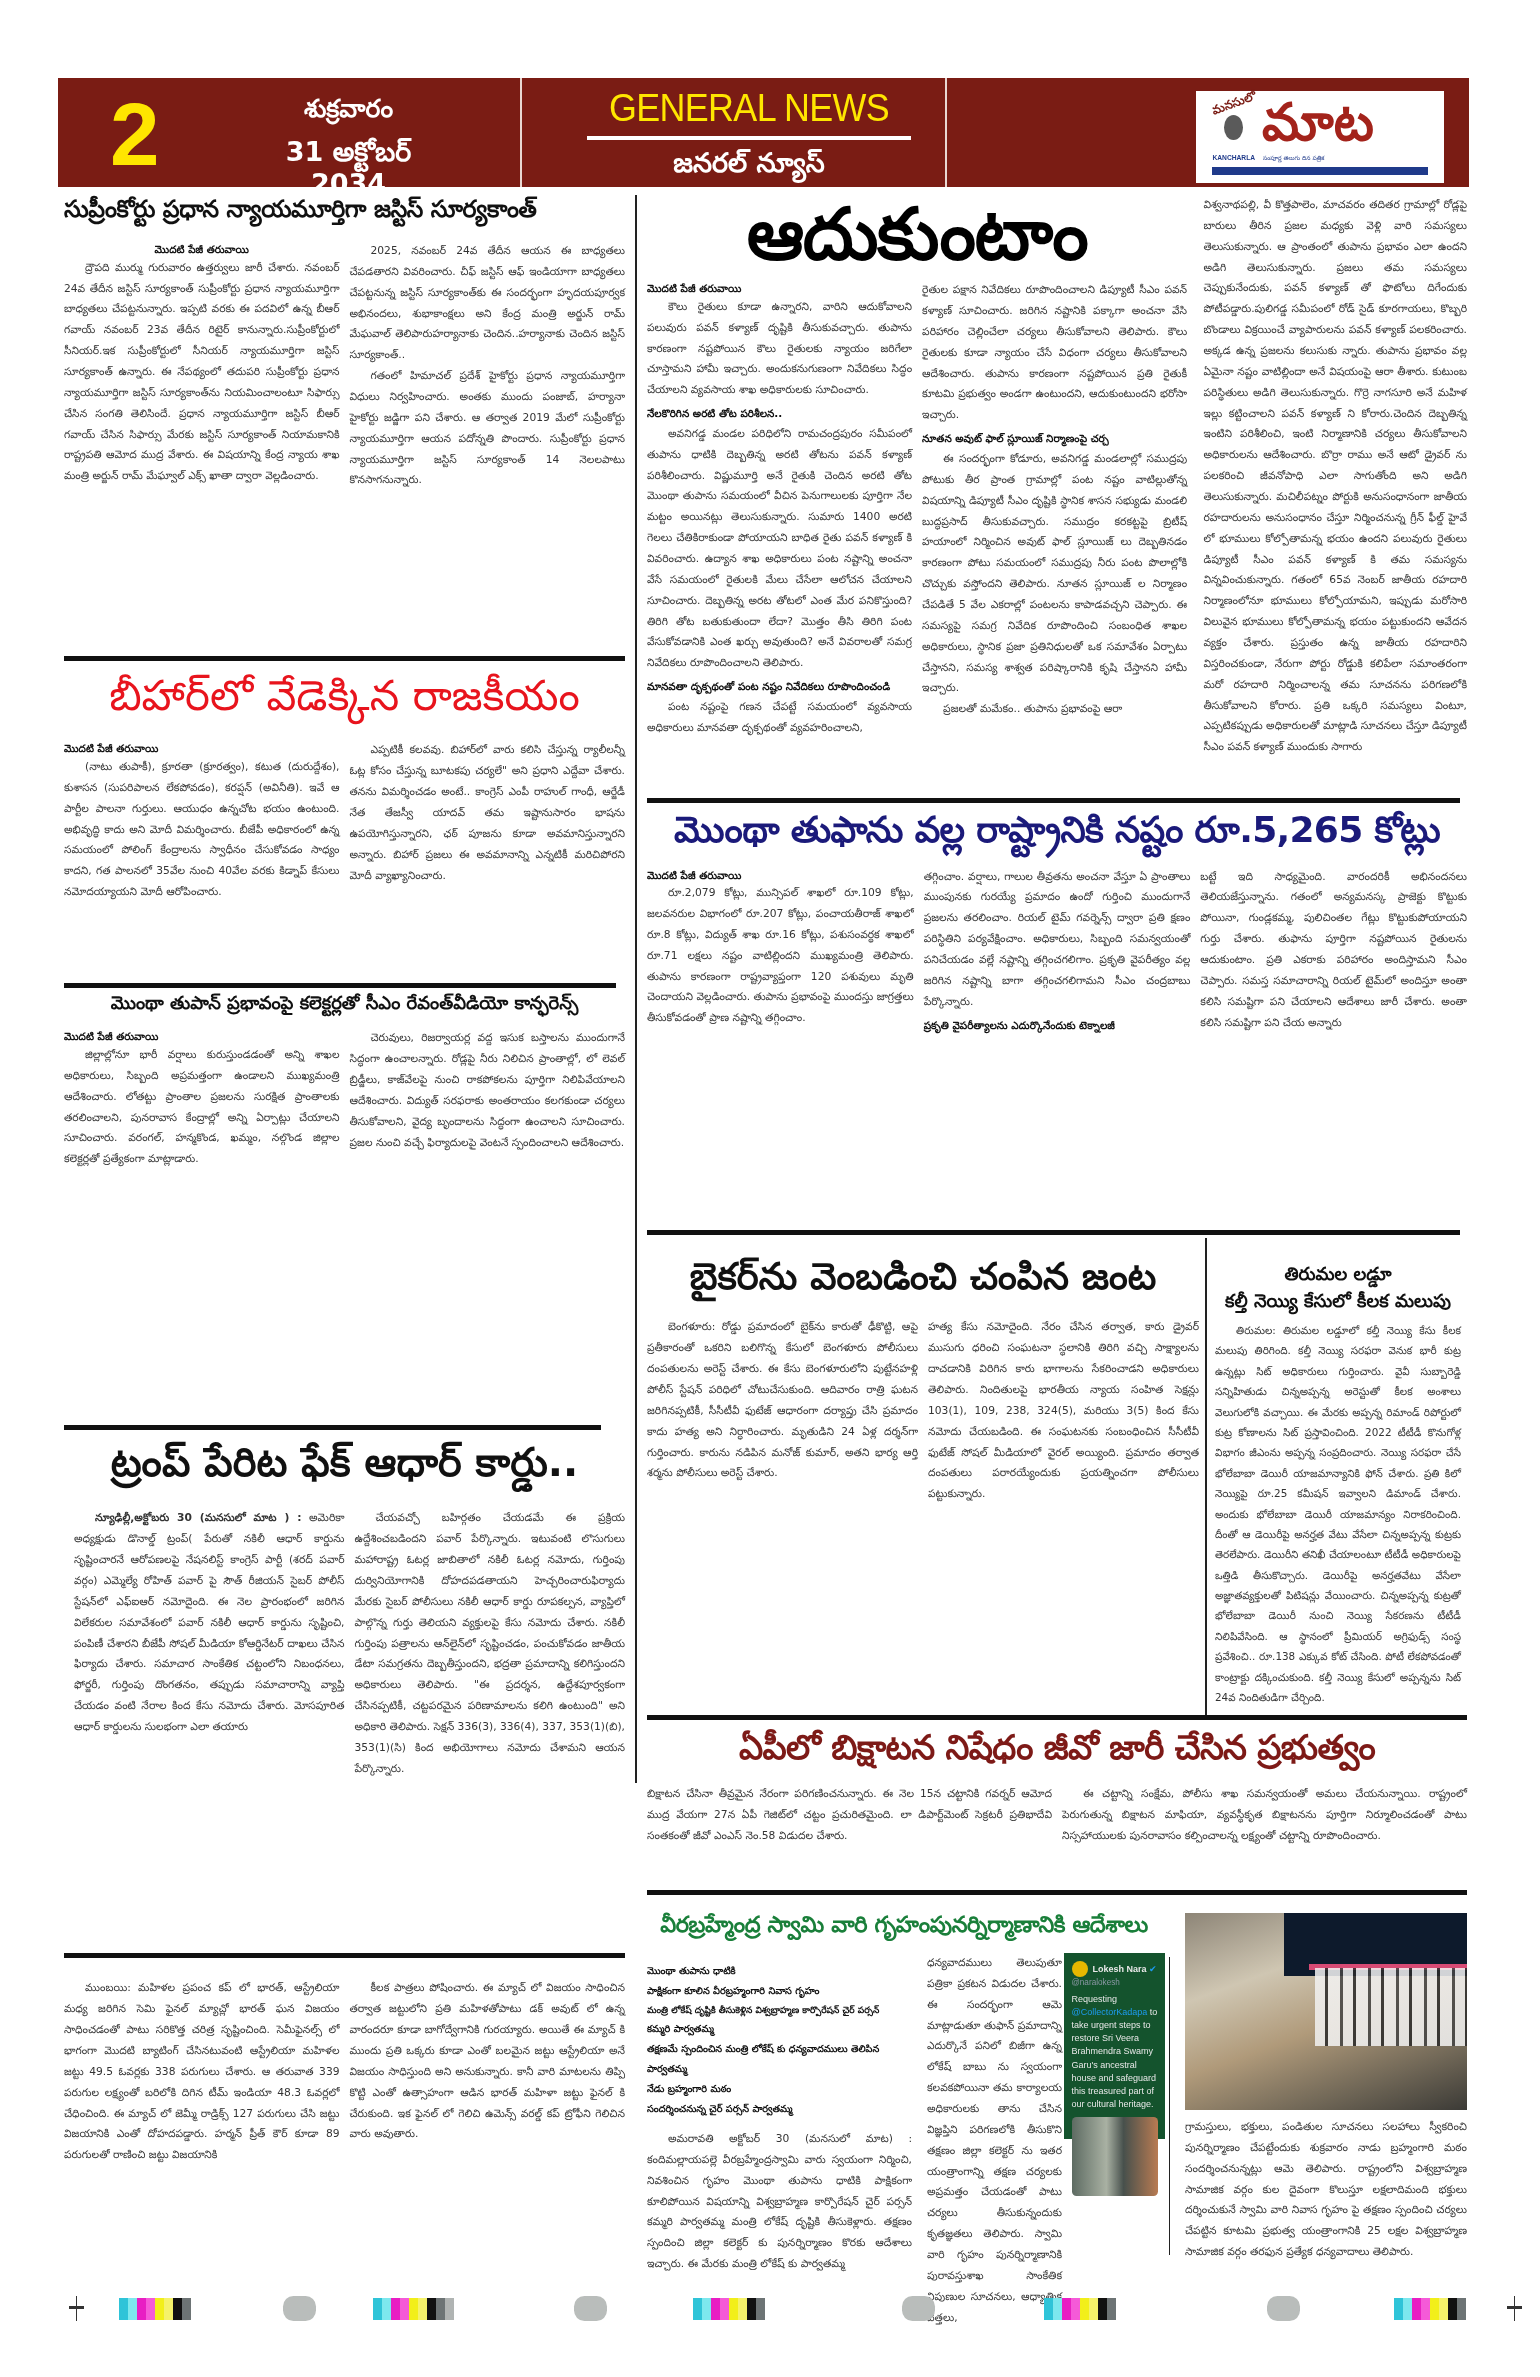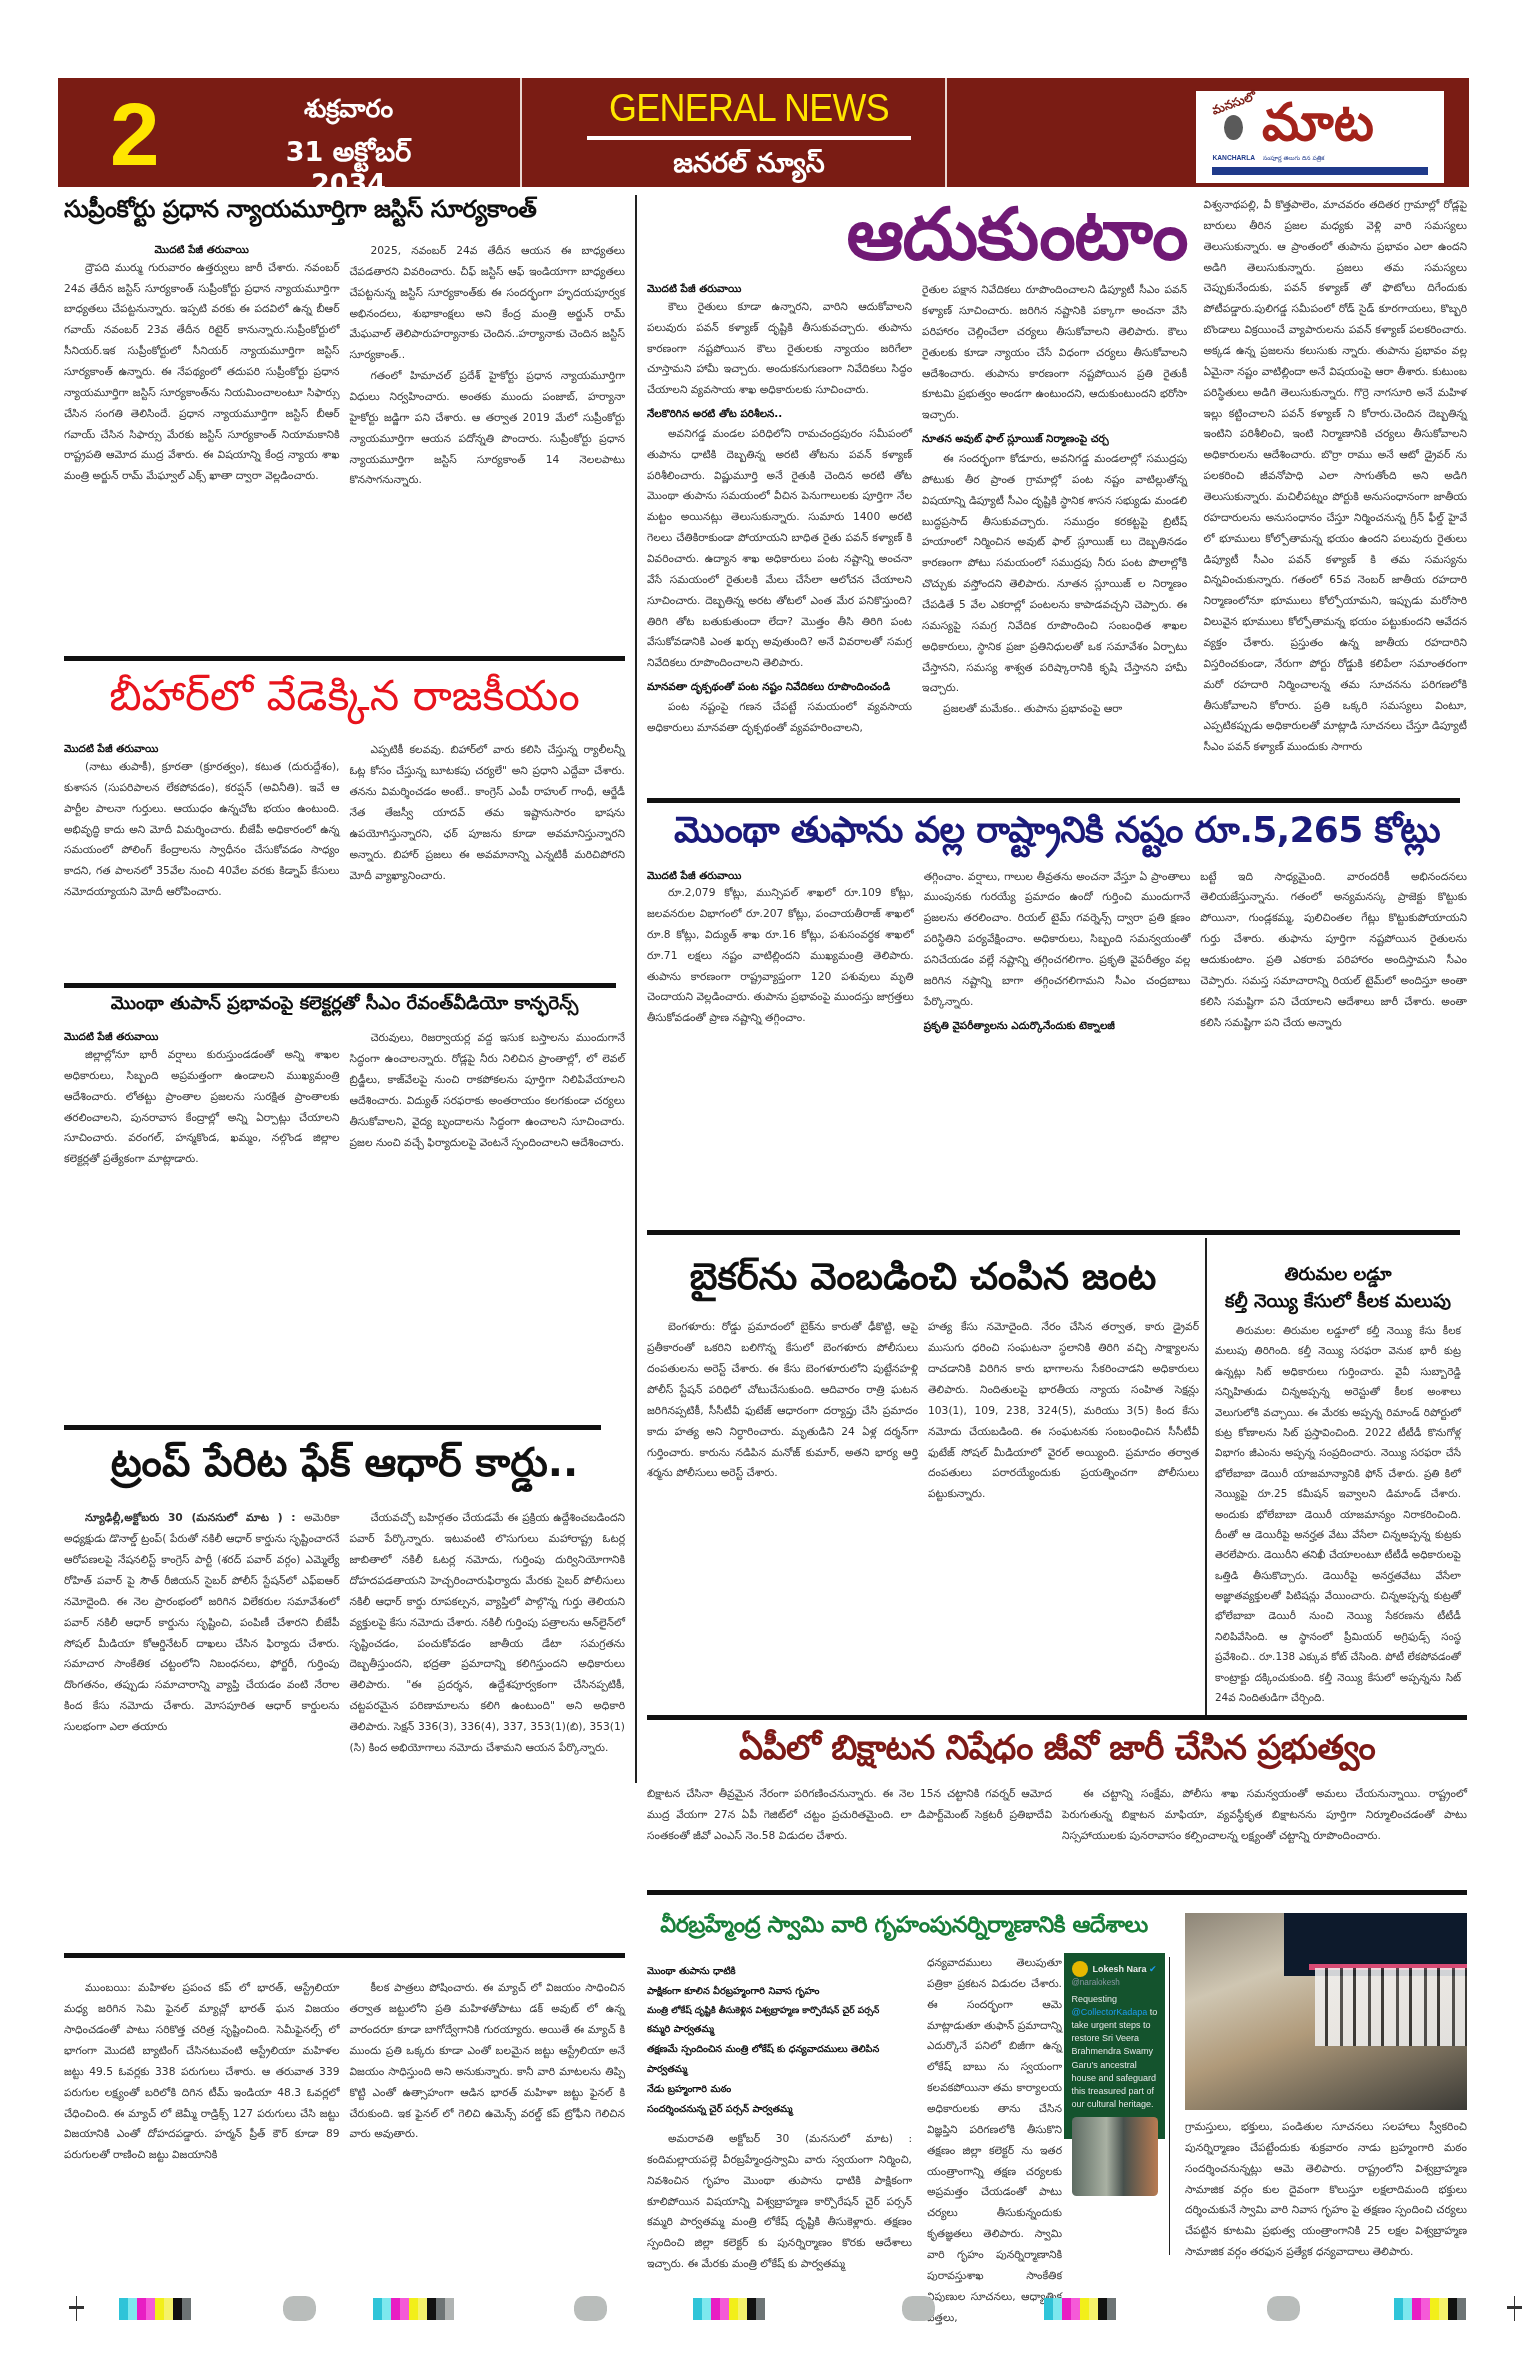--- a/index.html
+++ b/index.html
@@ -118,21 +118,21 @@
     <div class="col">
       <p>చెరువులు, రిజర్వాయర్ల వద్ద ఇసుక బస్తాలను ముందుగానే సిద్ధంగా ఉంచాలన్నారు. రోడ్లపై నీరు నిలిచిన ప్రాంతాల్లో, లో లెవల్ బ్రిడ్జీలు, కాజ్‌వేలపై నుంచి రాకపోకలను పూర్తిగా నిలిపివేయాలని ఆదేశించారు. విద్యుత్ సరఫరాకు అంతరాయం కలగకుండా చర్యలు తీసుకోవాలని, వైద్య బృందాలను సిద్ధంగా ఉంచాలని సూచించారు. ప్రజల నుంచి వచ్చే ఫిర్యాదులపై వెంటనే స్పందించాలని ఆదేశించారు.</p>
     </div>
   </div>
 </div>
 
 <div class="rule" style="left:64px; top:1425px; width:537px;"></div>
 
 <div class="article" style="left:64px; top:1439px; width:561px;">
   <div class="headline" style="font-size:40px; color:#111; text-align:center;">ట్రంప్ పేరిట ఫేక్ ఆధార్ కార్డు..</div>
-  <div class="body-cols" style="margin-top:13.4px;">
+  <div class="body-cols" style="margin-top:13.4px;margin-left:10px;">
     <div class="col">
       <p><b>న్యూఢిల్లీ,అక్టోబరు 30 (మనసులో మాట ) :</b> <span>అమెరికా అధ్యక్షుడు డొనాల్డ్ ట్రంప్( పేరుతో నకిలీ ఆధార్ కార్డును సృష్టించారనే ఆరోపణలపై నేషనలిస్ట్ కాంగ్రెస్ పార్టీ (శరద్ పవార్ వర్గం) ఎమ్మెల్యే రోహిత్ పవార్ పై సౌత్ రీజియన్ సైబర్ పోలీస్ స్టేషన్‌లో ఎఫ్ఐఆర్ నమోదైంది. ఈ నెల ప్రారంభంలో జరిగిన విలేకరుల సమావేశంలో పవార్ నకిలీ ఆధార్ కార్డును సృష్టించి, పంపిణీ చేశారని బీజేపీ సోషల్ మీడియా కోఆర్డినేటర్ దాఖలు చేసిన ఫిర్యాదు చేశారు. సమాచార సాంకేతిక చట్టంలోని నిబంధనలు, ఫోర్జరీ, గుర్తింపు దొంగతనం, తప్పుడు సమాచారాన్ని వ్యాప్తి చేయడం వంటి నేరాల కింద కేసు నమోదు చేశారు. మోసపూరిత ఆధార్ కార్డులను సులభంగా ఎలా తయారు</span></p>
     </div>
     <div class="col">
       <p>చేయవచ్చో బహిర్గతం చేయడమే ఈ ప్రక్రియ ఉద్దేశించబడిందని పవార్ పేర్కొన్నారు. ఇటువంటి లొసుగులు మహారాష్ట్ర ఓటర్ల జాబితాలో నకిలీ ఓటర్ల నమోదు, గుర్తింపు దుర్వినియోగానికి దోహదపడతాయని హెచ్చరించారుఫిర్యాదు మేరకు సైబర్ పోలీసులు నకిలీ ఆధార్ కార్డు రూపకల్పన, వ్యాప్తిలో పాల్గొన్న గుర్తు తెలియని వ్యక్తులపై కేసు నమోదు చేశారు. నకిలీ గుర్తింపు పత్రాలను ఆన్‌లైన్‌లో సృష్టించడం, పంచుకోవడం జాతీయ డేటా సమగ్రతను దెబ్బతీస్తుందని, భద్రతా ప్రమాదాన్ని కలిగిస్తుందని అధికారులు తెలిపారు. "ఈ ప్రదర్శన, ఉద్దేశపూర్వకంగా చేసినప్పటికీ, చట్టపరమైన పరిణామాలను కలిగి ఉంటుంది" అని అధికారి తెలిపారు. సెక్షన్ 336(3), 336(4), 337, 353(1)(బి), 353(1)(సి) కింద అభియోగాలు నమోదు చేశామని ఆయన పేర్కొన్నారు.</p>
     </div>
   </div>
 </div>
 
 <div class="rule" style="left:64px; top:1953px; width:561px;"></div>
@@ -144,21 +144,21 @@
     </div>
     <div class="col">
       <p>కీలక పాత్రలు పోషించారు. ఈ మ్యాచ్ లో విజయం సాధించిన తర్వాత జట్టులోని ప్రతి మహిళతోపాటు డక్ అవుట్ లో ఉన్న వారందరూ కూడా బాగోద్వేగానికి గురయ్యారు. అయితే ఈ మ్యాచ్ కి ముందు ప్రతి ఒక్కరు కూడా ఎంతో బలమైన జట్టు ఆస్ట్రేలియా అనే విజయం సాధిస్తుంది అని అనుకున్నారు. కానీ వారి మాటలను తిప్పి కొట్టి ఎంతో ఉత్సాహంగా ఆడిన భారత్ మహిళా జట్టు ఫైనల్ కి చేరుకుంది. ఇక ఫైనల్ లో గెలిచి ఉమెన్స్ వరల్డ్ కప్ ట్రోఫీని గెలిచిన వారు అవుతారు.</p>
     </div>
   </div>
 </div>
 
 <div class="article" style="left:647px; top:195px; width:820px;">
   <div style="display:flex; gap:16.4px;">
     <div style="flex:2.05;">
-      <div class="headline" style="font-size:72px; color:#701a75; text-align:right; line-height:1.1; letter-spacing:-1.5px;">ఆదుకుంటాం</div>
+      <div class="headline" style="font-size:72px; color:#000000; text-align:center; line-height:1.1; letter-spacing:-1.5px;">ఆదుకుంటాం</div>
       <div class="body-cols" style="margin-top:6px;">
         <div class="col">
           <div class="dateline">మొదటి పేజీ తరువాయి</div>
           <p>కౌలు రైతులు కూడా ఉన్నారని, వారిని ఆదుకోవాలని పలువురు పవన్ కళ్యాణ్ దృష్టికి తీసుకువచ్చారు. తుపాను కారణంగా నష్టపోయిన కౌలు రైతులకు న్యాయం జరిగేలా చూస్తామని హామీ ఇచ్చారు. అందుకనుగుణంగా నివేదికలు సిద్ధం చేయాలని వ్యవసాయ శాఖ అధికారులకు సూచించారు.</p>
           <div class="subhead">నేలకొరిగిన అరటి తోట పరిశీలన..</div>
           <p>అవనిగడ్డ మండల పరిధిలోని రామచంద్రపురం సమీపంలో తుపాను ధాటికి దెబ్బతిన్న అరటి తోటను పవన్ కళ్యాణ్ పరిశీలించారు. విష్ణుమూర్తి అనే రైతుకి చెందిన అరటి తోట మొంథా తుపాను సమయంలో వీచిన పెనుగాలులకు పూర్తిగా నేల మట్టం అయినట్లు తెలుసుకున్నారు. సుమారు 1400 అరటి గెలలు చేతికిరాకుండా పోయాయని బాధిత రైతు పవన్ కళ్యాణ్ కి వివరించారు. ఉద్యాన శాఖ అధికారులు పంట నష్టాన్ని అంచనా వేసే సమయంలో రైతులకి మేలు చేసేలా ఆలోచన చేయాలని సూచించారు. దెబ్బతిన్న అరట తోటలో ఎంత మేర పనికొస్తుంది? తిరిగి తోట బతుకుతుందా లేదా? మొత్తం తీసి తిరిగి పంట వేసుకోవడానికి ఎంత ఖర్చు అవుతుంది? అనే వివరాలతో సమగ్ర నివేదికలు రూపొందించాలని తెలిపారు.</p>
           <div class="subhead">మానవతా దృక్పథంతో పంట నష్టం నివేదికలు రూపొందించండి</div>
           <p>పంట నష్టంపై గణన చేపట్టే సమయంలో వ్యవసాయ అధికారులు మానవతా దృక్పథంతో వ్యవహరించాలని,</p>
         </div>
         <div class="col">

